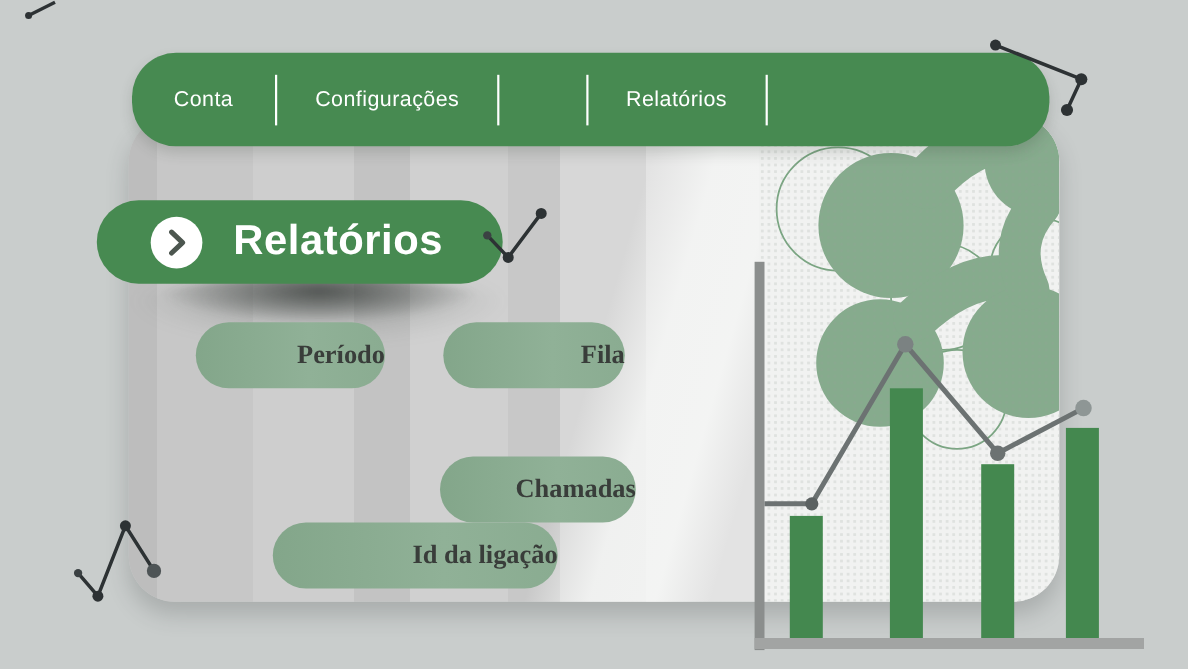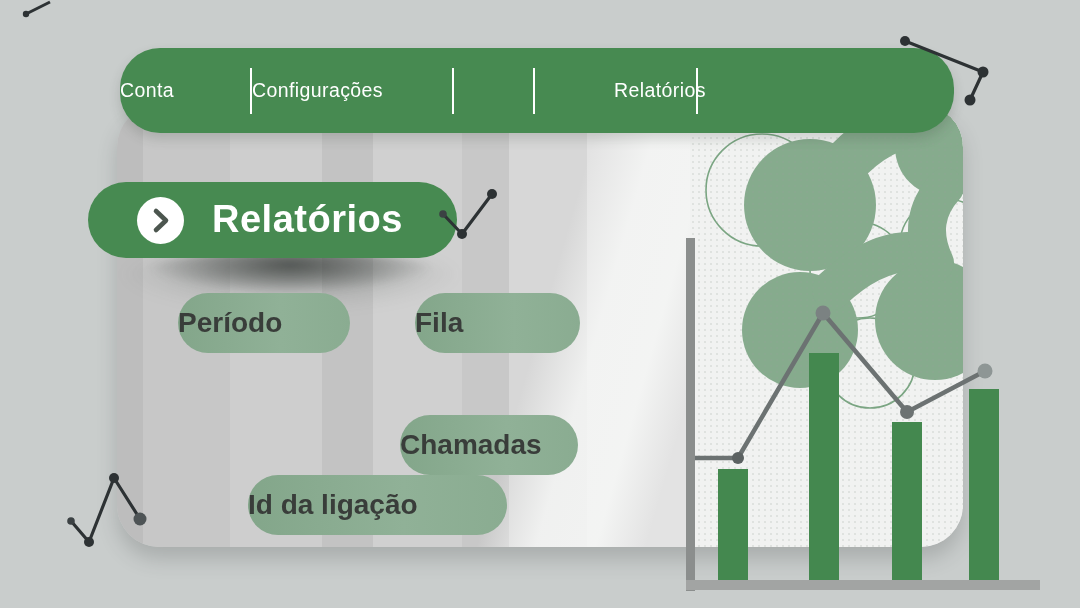--- a/index.html
+++ b/index.html
@@ -37,21 +37,21 @@
     background-image:radial-gradient(rgba(150,160,152,.20) 1.2px,transparent 1.3px);
     background-size:6px 6px;
   }
   
   .navbar{
     position:absolute;left:120px;top:48px;width:834px;height:85px;
     border-radius:40px;background:#478a51;
     display:grid;grid-template-columns:130px 2px 200px 2px 160px 2px 162px 2px 174px;
     align-items:center;box-shadow:0 6px 12px rgba(50,60,52,.18);
   }
-  .nav-cell{display:flex;align-items:center;justify-content:flex-start;height:100%;
+  .nav-cell{display:flex;align-items:center;justify-content:center;height:100%;
     color:#ffffff;font-size:19.5px;letter-spacing:.4px;cursor:pointer;}
   .nav-sep{width:2px;height:46px;background:#ffffff;justify-self:center;}
   
   .hero-shadow-soft{
     position:absolute;left:118px;top:246px;width:344px;height:66px;border-radius:50%;
     background:radial-gradient(ellipse at 50% 40%,rgba(90,96,92,.38) 0%,rgba(90,96,92,0) 70%);
     filter:blur(6px);
   }
   .hero-shadow{
     position:absolute;left:140px;top:252px;width:300px;height:42px;border-radius:50%;
@@ -66,26 +66,26 @@
   .hero-circle{
     position:absolute;left:49px;top:15px;width:47px;height:47px;border-radius:50%;
     background:#ffffff;display:flex;align-items:center;justify-content:center;
   }
   .hero-label{
     position:absolute;left:124px;top:50%;transform:translateY(-52%);
     color:#ffffff;font-size:38px;font-weight:800;letter-spacing:.5px;white-space:nowrap;
   }
   
   .pill{
-    position:absolute;border-radius:30px;display:flex;align-items:center;justify-content:flex-start;
+    position:absolute;border-radius:30px;display:flex;align-items:center;justify-content:flex-end;
     background:linear-gradient(90deg,#83a68a 0%,#90b197 60%,#8aac91 100%);
-    color:#393d3a;font-size:28px;font-weight:700;cursor:pointer;white-space:nowrap;
+    color:#393d3a;font-size:24px;font-weight:700;cursor:pointer;white-space:nowrap;font-family:Liberation Serif, serif;
   }
   #pill-periodo{left:178px;top:293px;width:172px;height:60px;}
-  #pill-fila{left:415px;top:293px;width:165px;height:60px;}
+  #pill-fila{left:403px;top:293px;width:165px;height:60px;}
   #pill-agente{left:178px;top:387px;width:172px;height:60px;}
   #pill-chamadas{left:400px;top:387px;width:178px;height:60px;margin-top:28px;}
   #pill-id-ligacao{left:248px;top:475px;width:259px;height:60px;}
   
   .v-axis{position:absolute;left:686px;top:238px;width:9px;height:353px;background:#8b8e8d;}
   .h-axis{position:absolute;left:686px;top:580px;width:354px;height:10px;background:#a2a4a3;}
   .bar{position:absolute;width:30px;background:#44884f;}
   #bar-1{left:718px;top:469px;height:113px;}
   #bar-2{left:809px;top:353px;height:229px;}
   #bar-3{left:892px;top:422px;height:160px;}

